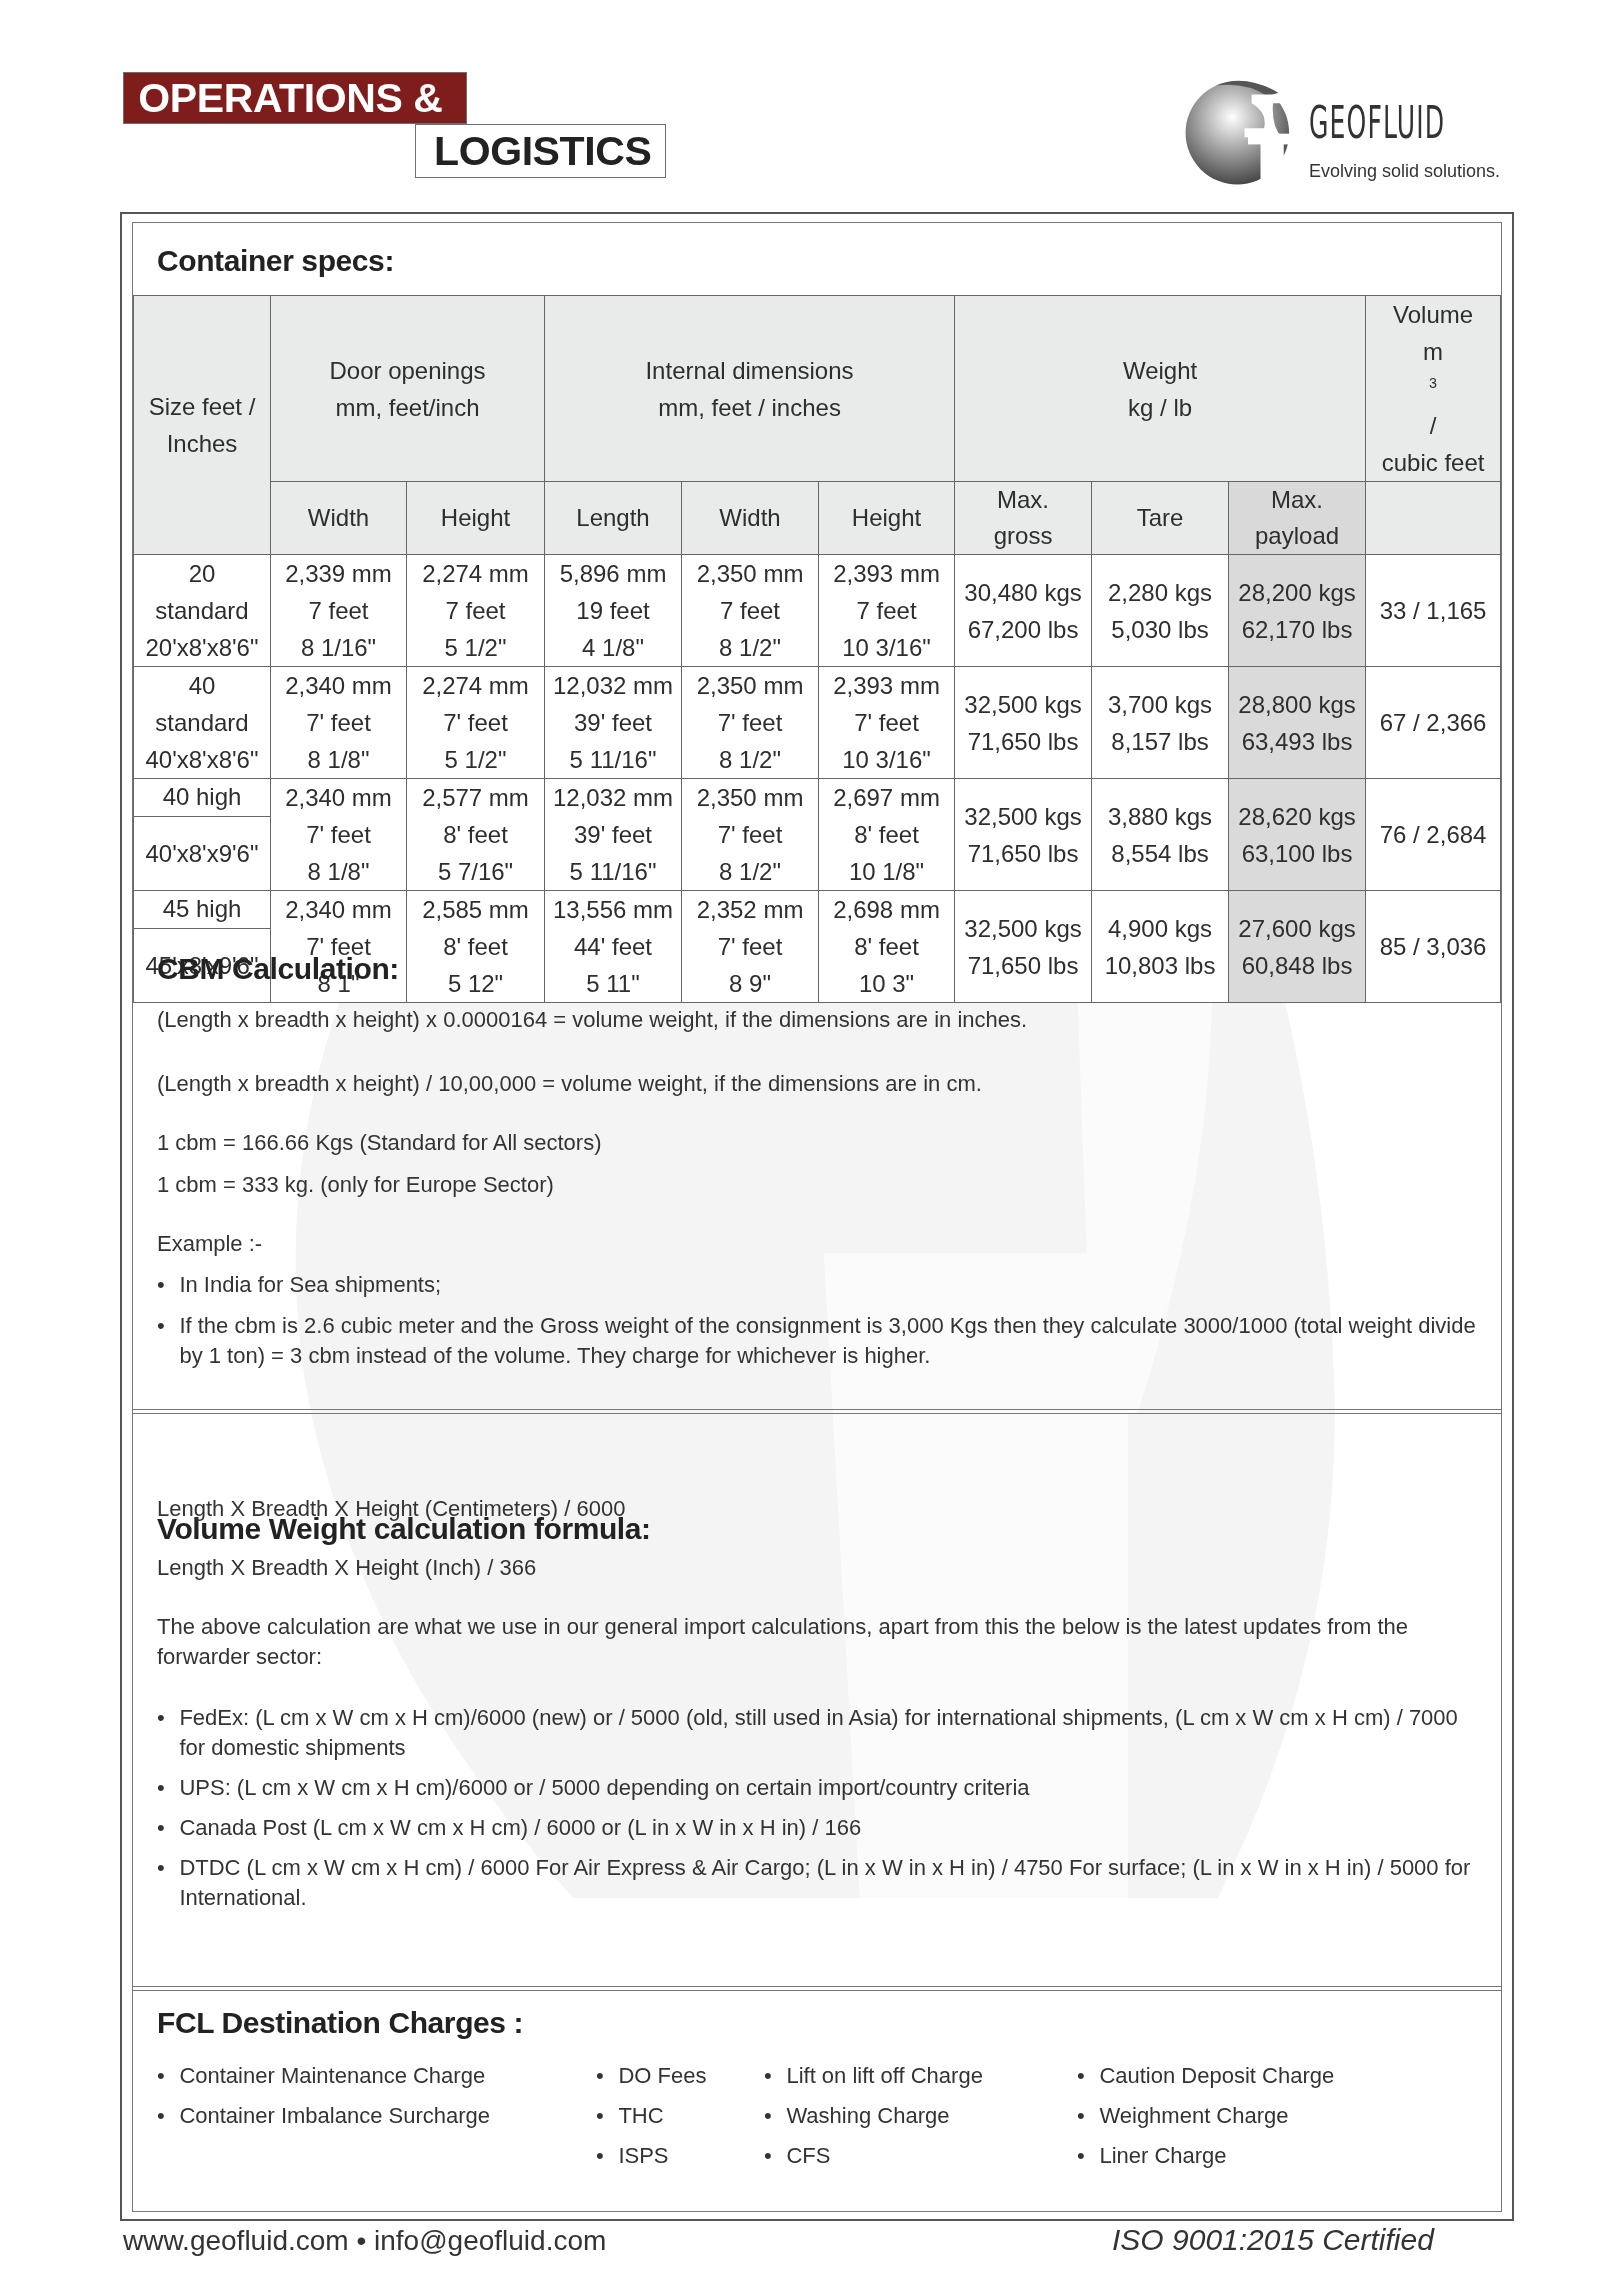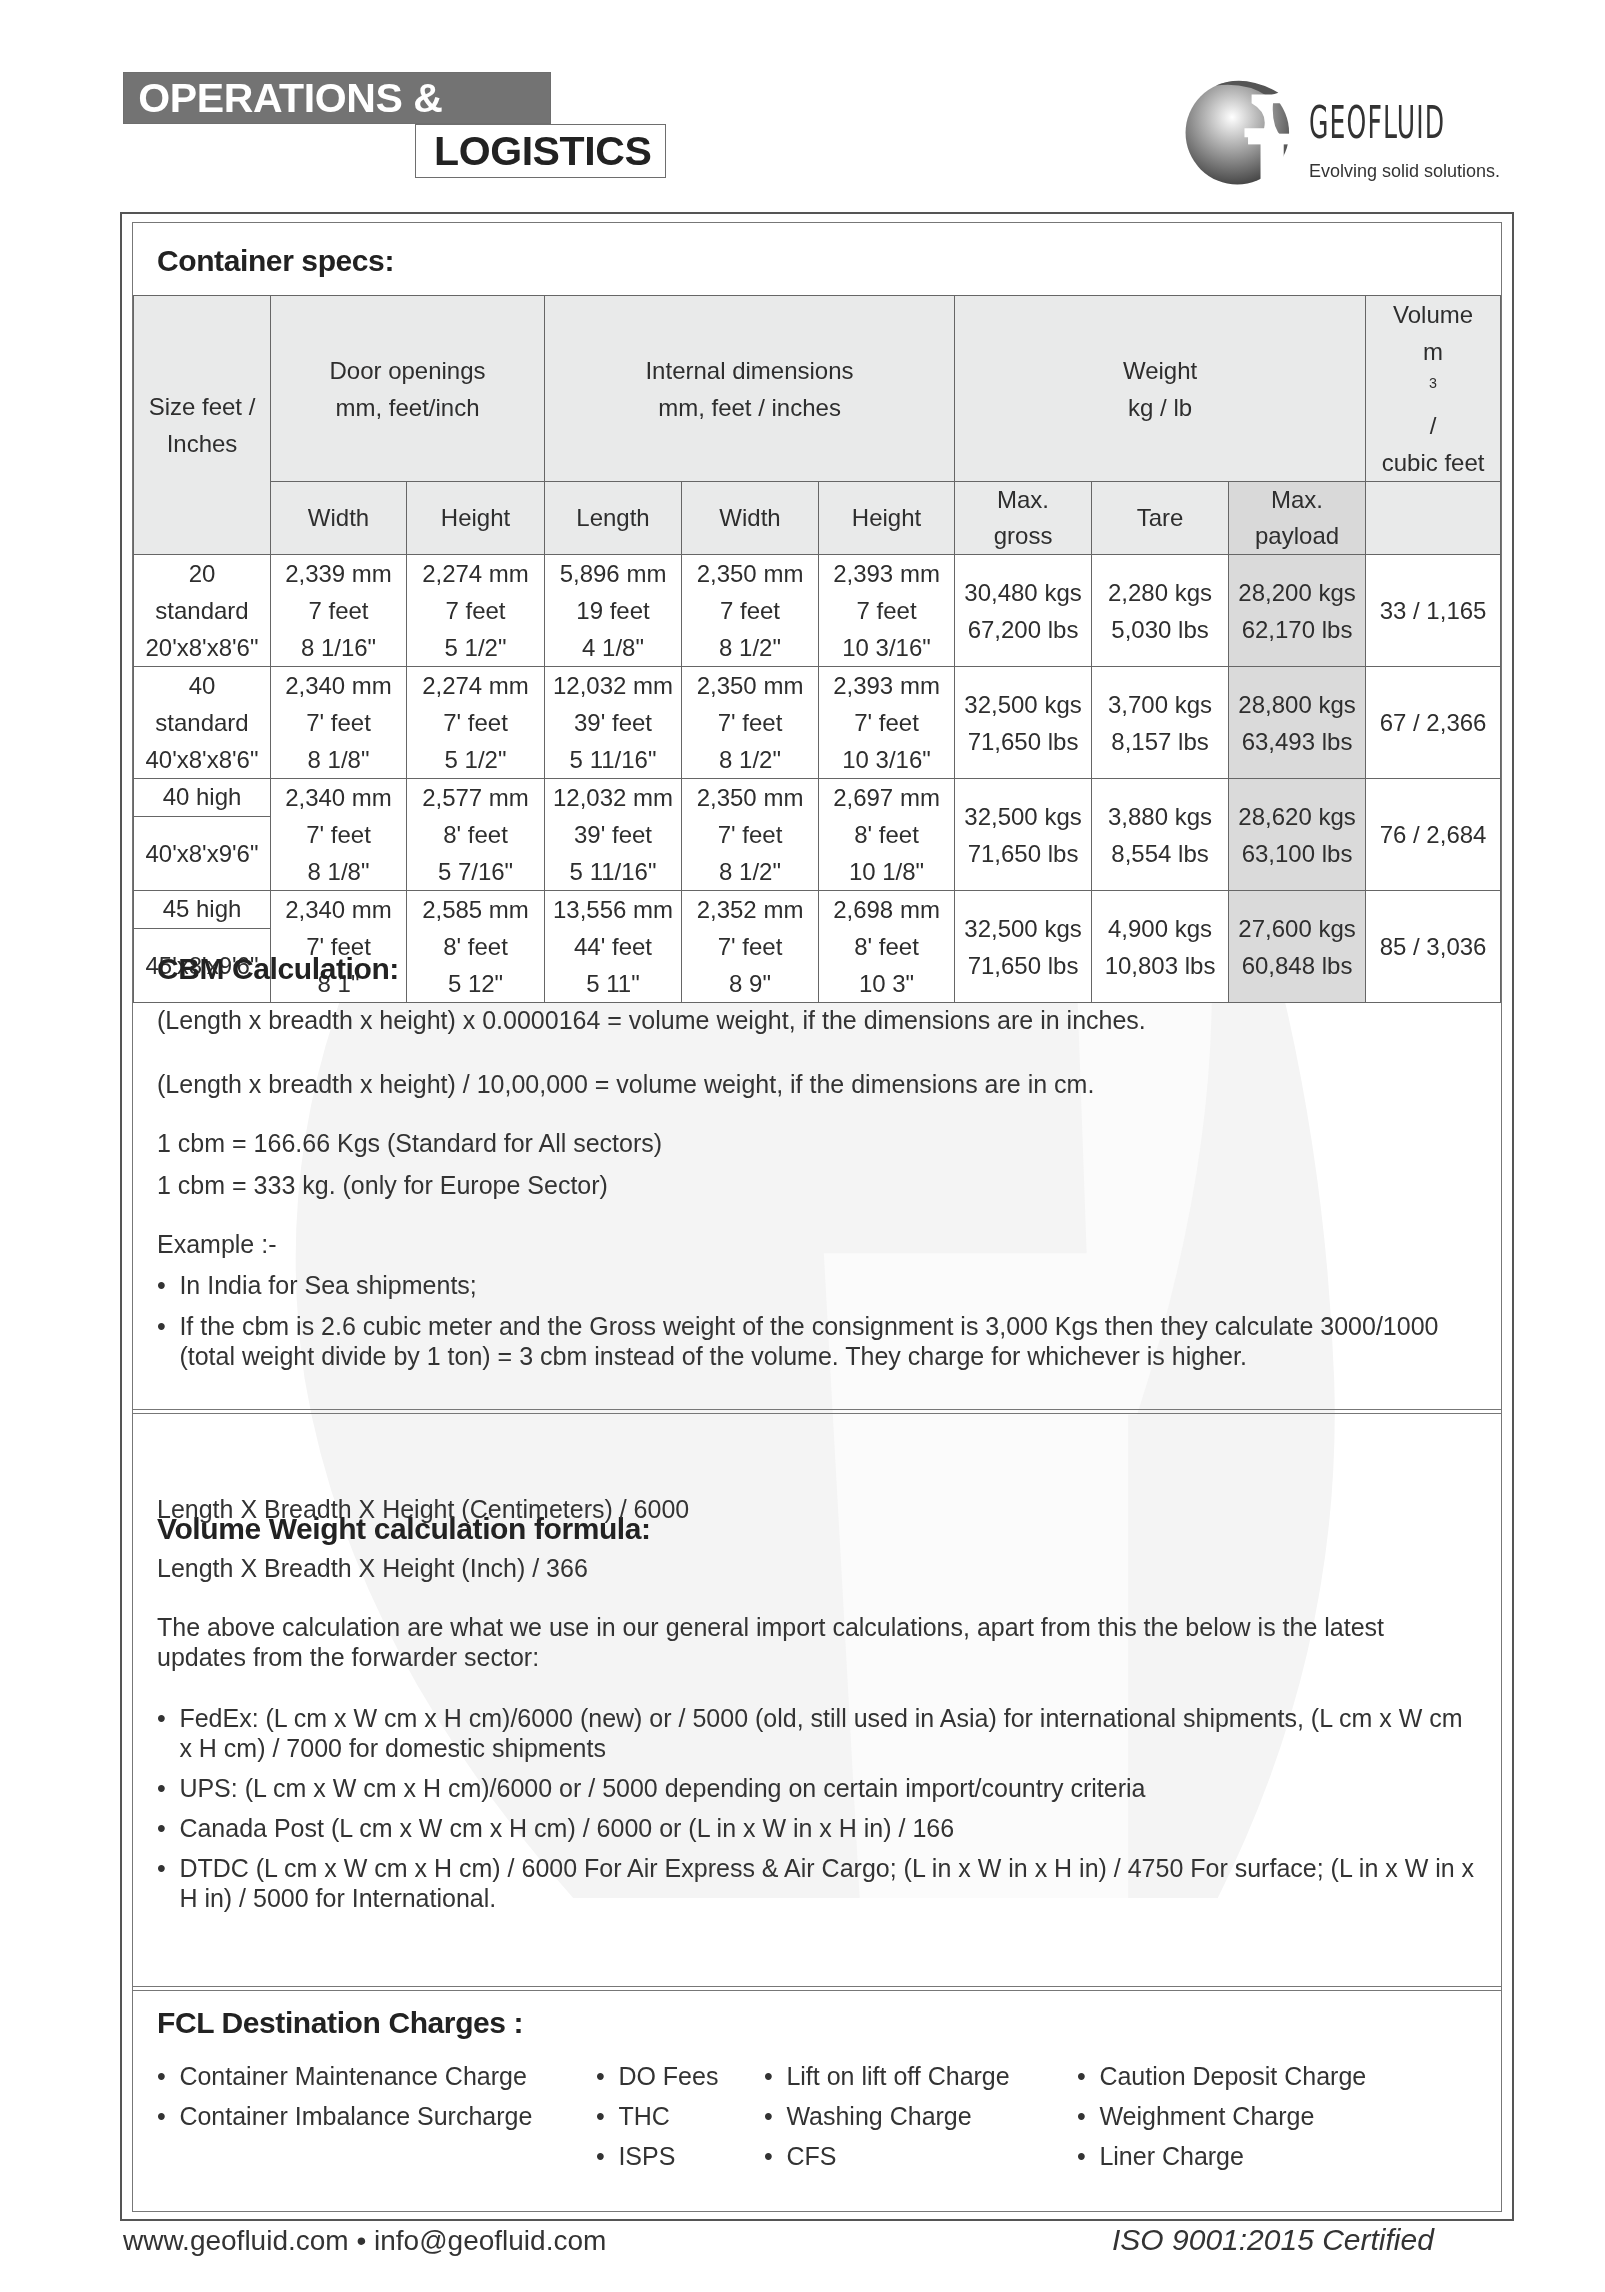--- a/index.html
+++ b/index.html
@@ -5,21 +5,21 @@
     html, body { margin: 0; padding: 0; }
     body {
       width: 1606px; height: 2293px; background: #ffffff; position: relative; overflow: hidden;
       font-family: "DejaVu Sans Condensed", "Liberation Sans Narrow", "Liberation Sans", sans-serif;
       color: #2a2a2a;
     }
     .abs { position: absolute; }
 
     
     .title1 {
-      left: 123px; top: 72px; width: 428px; height: 52px; background: #737373;
+      left: 123px; top: 72px; width: 344px; height: 52px; background: #7f1d1d;
       border: 1.3px solid #6e6e6e; box-sizing: border-box;
       color: #fff; font-family: "Liberation Sans", sans-serif; font-weight: bold;
       font-size: 41px; line-height: 50px; padding-left: 14.3px; letter-spacing: -0.4px;
     }
     .title2 {
       left: 415px; top: 124px; width: 251px; height: 54px; background: #fff;
       border: 1.3px solid #6e6e6e; box-sizing: border-box;
       color: #222; font-family: "Liberation Sans", sans-serif; font-weight: bold;
       font-size: 41px; line-height: 52px; padding-left: 18px; letter-spacing: -0.4px;
     }
@@ -56,21 +56,21 @@
     table.specs td { background: #ffffff; }
     table.specs .payload { background: #dadada; }
     table.specs th.payload { background: #d9d9d9; }
     .cell-stack span { display: block; }
     tr.h1 th { height: 115px; line-height: 37px; }
     tr.h2 th { height: 72px; line-height: 36px; }
     tr.data td { height: 109px; }
     td.size-split-top { height: 36px !important; }
     sup { font-size: 14.3px; vertical-align: super; line-height: 0; }
 
-    .body-text { font-family: "Liberation Sans", sans-serif; font-size: 25px; color: #333; line-height: 30px; }
+    .body-text { font-family: "Liberation Sans", sans-serif; font-size: 22px; color: #333; line-height: 30px; }
     .bullet-list { list-style: none; margin: 0; padding: 0; }
     .bullet-list li { position: relative; padding-left: 22.4px; }
     .bullet-list li::before { content: "•"; position: absolute; left: 0; top: 0; }
 
     .sep { left: 132px; width: 1370px; height: 5.4px; border-top: 1.8px solid #777; border-bottom: 1.8px solid #777; box-sizing: border-box; }
 
     .fcl-col { position: absolute; top: 2056px; }
     .fcl-col li { line-height: 40px; }
 
     .footer-left { left: 123px; top: 2225px; font-family: "Liberation Sans", sans-serif; font-size: 28px; color: #333; }

